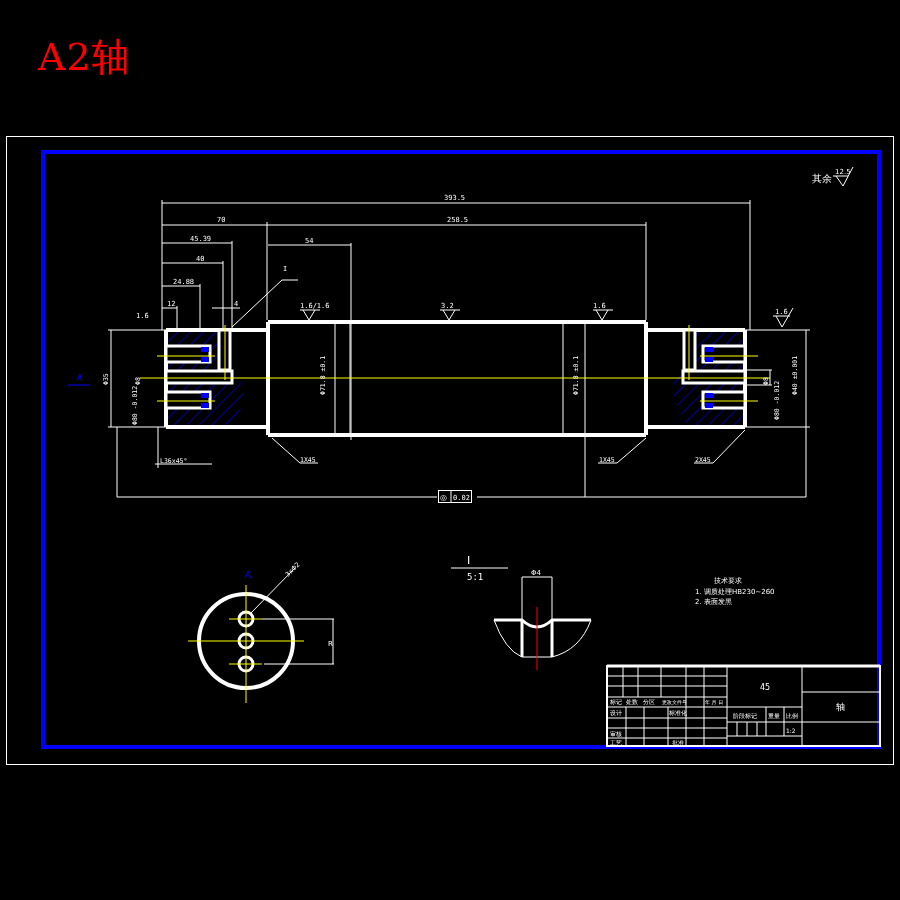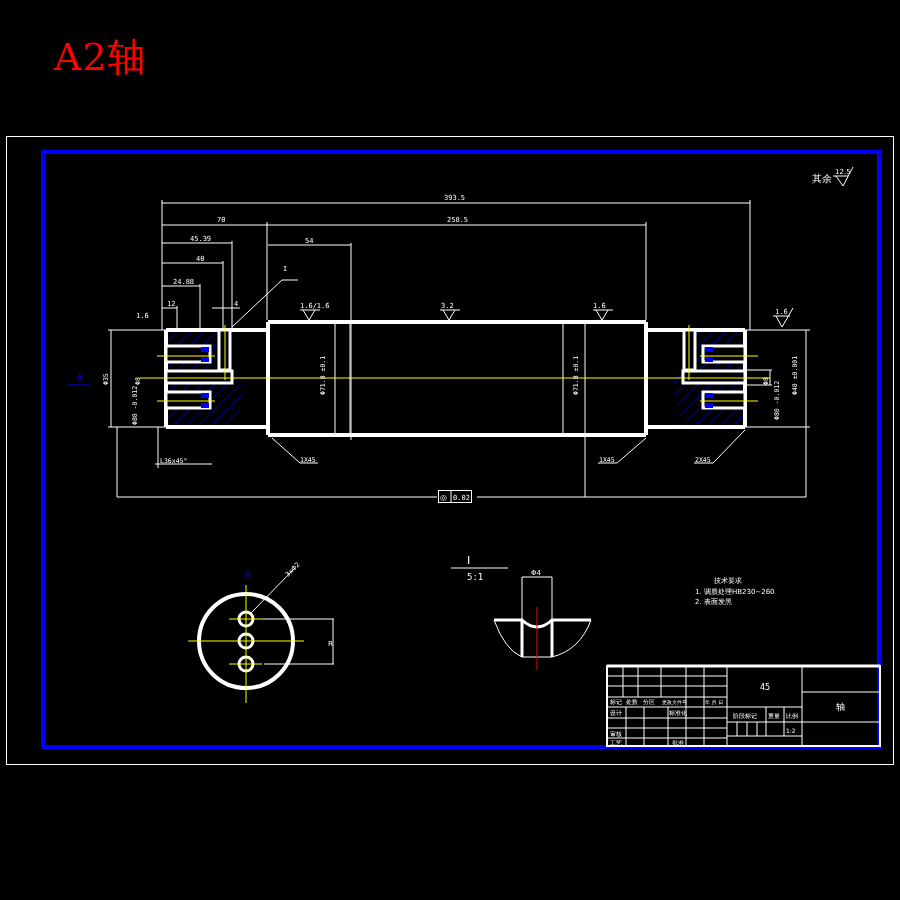--- a/index.html
+++ b/index.html
@@ -1,17 +1,17 @@
 <!DOCTYPE html>
 <html><head>
 <meta charset="utf-8">
 <style>
   html, body { margin: 0; padding: 0; background: #000; }
   body { width: 900px; height: 900px; position: relative; overflow: hidden; font-family: "DejaVu Sans", sans-serif; }
-  .sheet-title { position: absolute; left: 38px; top: 38px; color: #ff0000; font-family: "DejaVu Serif", serif; font-size: 38px; line-height: 1; letter-spacing: 1px; margin-left: 16px; }
+  .sheet-title { position: absolute; left: 38px; top: 38px; color: #ff0000; font-family: "DejaVu Serif", serif; font-size: 38px; line-height: 1; letter-spacing: 1px; }
   svg.drawing { position: absolute; left: 0; top: 0; }
 </style>
 </head>
 <body>
 
 <div class="sheet-title">A2轴</div>
 
 <svg class="drawing" width="900" height="900" viewBox="0 0 900 900" xmlns="http://www.w3.org/2000/svg">
   <defs>
     <pattern id="hatch" patternUnits="userSpaceOnUse" width="9" height="9" patternTransform="rotate(45)">

